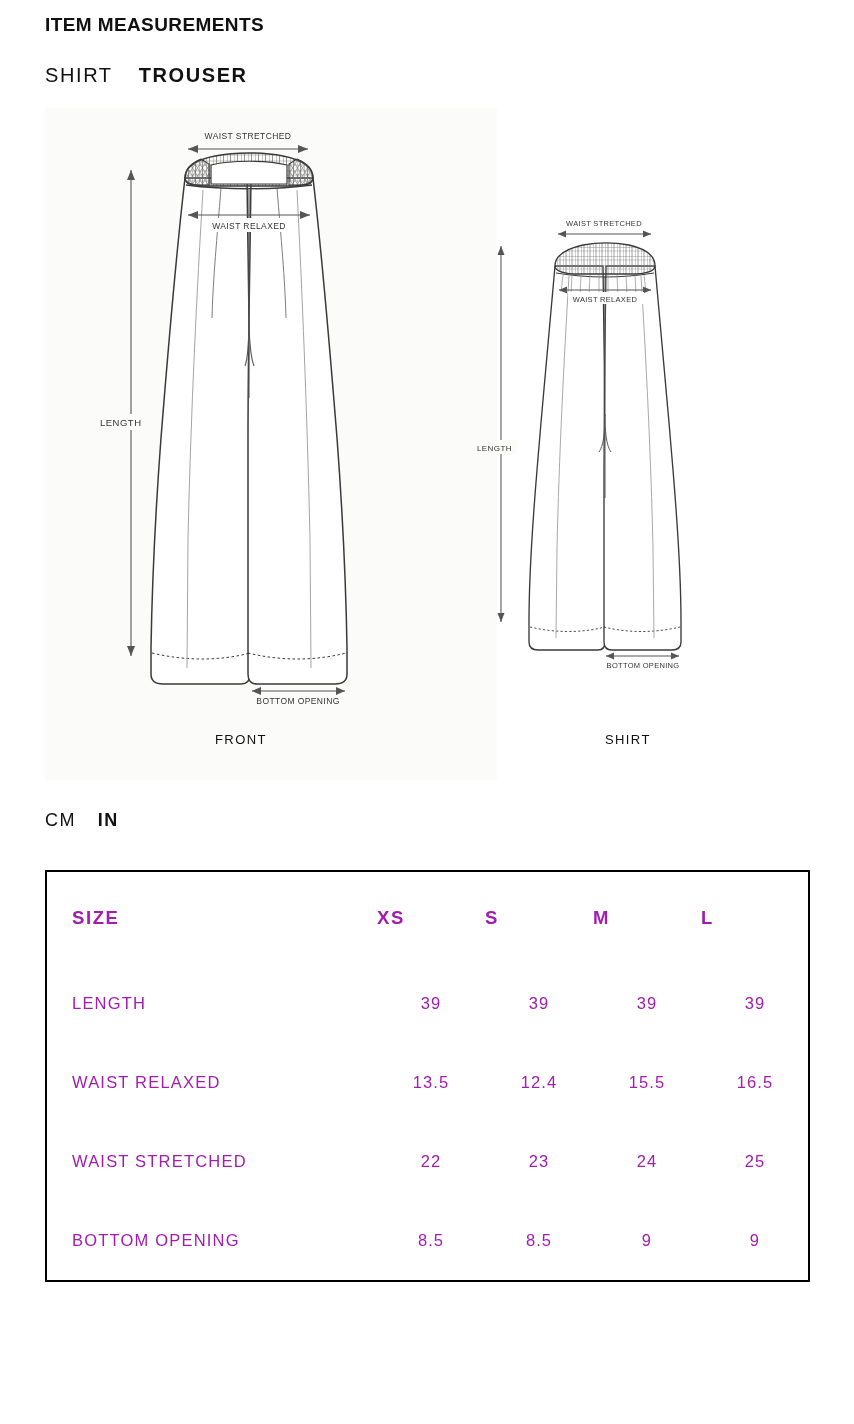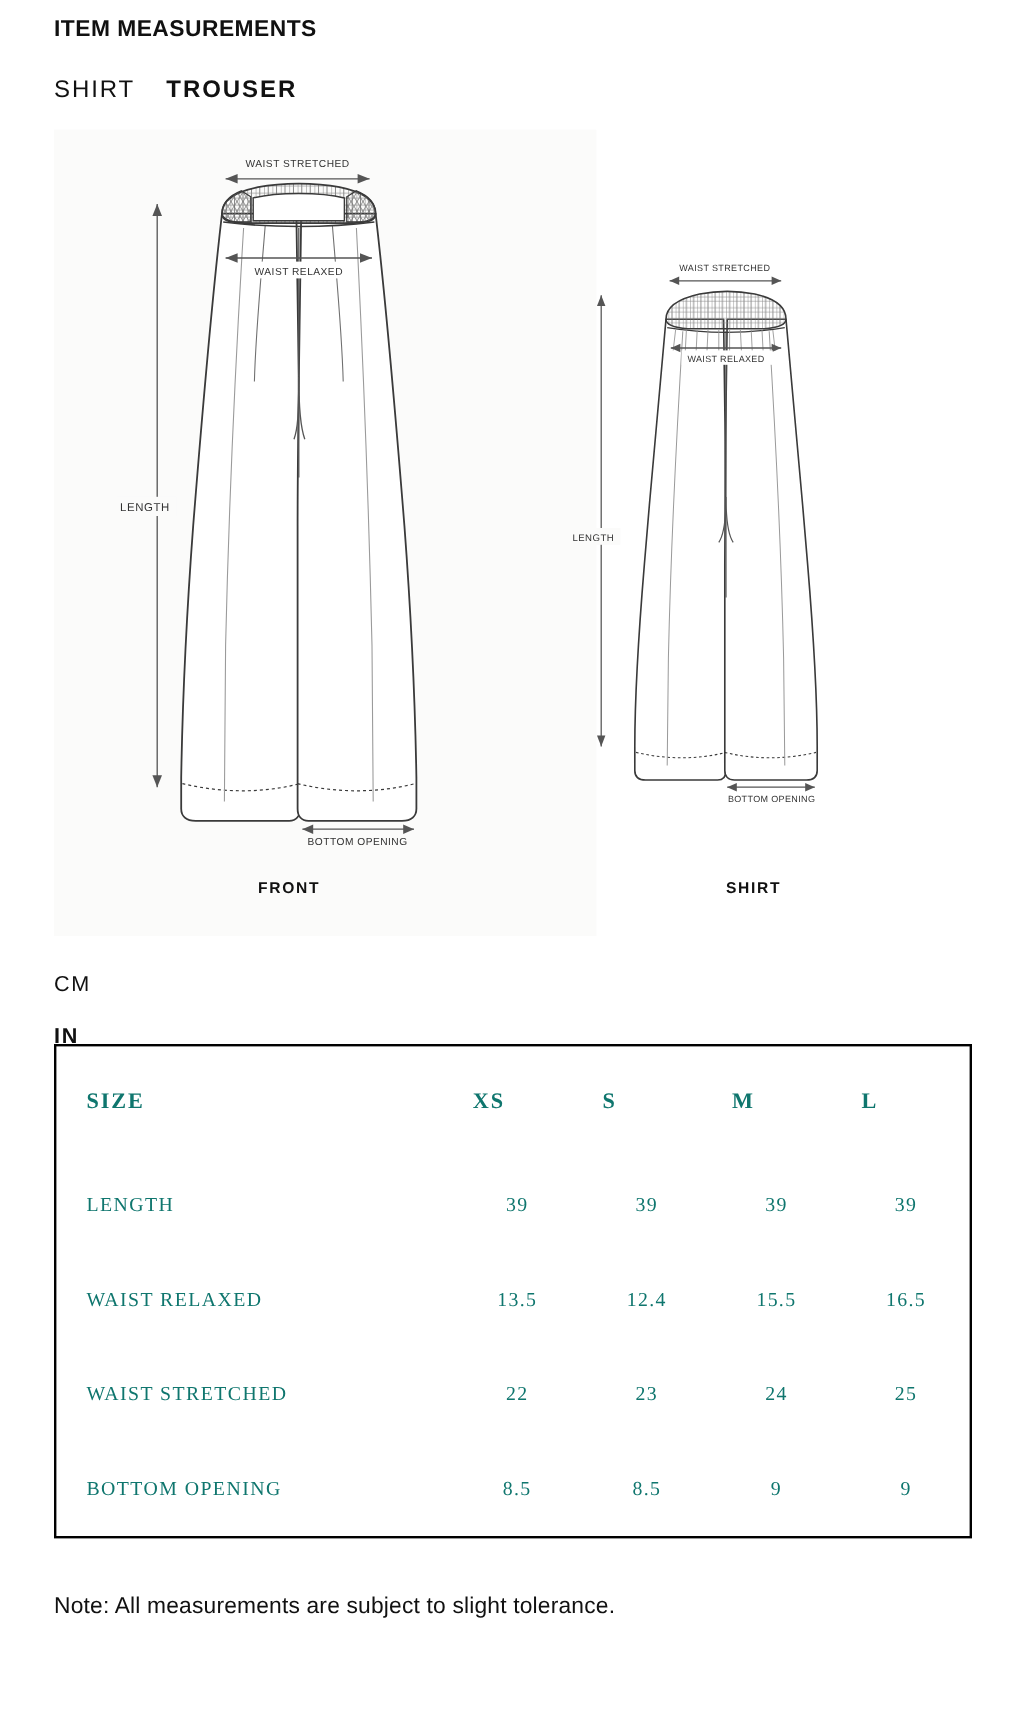--- a/index.html
+++ b/index.html
@@ -88,36 +88,35 @@
     position: absolute;
     left: 455px;
     top: 110px;
     width: 360px;
     height: 530px;
   }
 
   .view-label {
     position: absolute;
     font-size: 13px;
-    font-weight: bold;
+    font-weight: normal;
     letter-spacing: 1.4px;
     color: #111111;
   }
   .view-label.front { left: 215px; top: 624px; }
   .view-label.back  { left: 605px; top: 624px; }
 
   
   .unit-tabs {
     position: absolute;
     left: 45px;
     top: 810px;
     display: flex;
-    align-items: flex-start;
+    align-items: center;
     gap: 22px;
-    flex-direction: column;
   }
   .unit-tab {
     font-size: 18px;
     letter-spacing: 1.4px;
     color: #111111;
     font-weight: 400;
     cursor: pointer;
     background: none;
     border: none;
     font-family: "Liberation Sans", sans-serif;
@@ -137,27 +136,26 @@
   }
   table.size-table {
     width: 100%;
     height: 100%;
     border-collapse: collapse;
     table-layout: fixed;
   }
   table.size-table th,
   table.size-table td {
     border: none;
-    padding: 17px;
+    padding: 0;
     font-weight: 400;
     font-size: 16.5px;
     letter-spacing: 1.1px;
-    color: #0f766e;
+    color: #a21caf;
     vertical-align: middle;
-    font-family: Liberation Serif, serif;
   }
   table.size-table col.c-label { width: 330px; }
   table.size-table col.c-size  { width: 108px; }
 
   table.size-table thead th {
     height: 92px;
     font-size: 18.5px;
     font-weight: bold;
     letter-spacing: 1.6px;
   }
@@ -469,15 +467,14 @@
           <td class="lbl">BOTTOM OPENING</td>
           <td class="val">8.5</td>
           <td class="val">8.5</td>
           <td class="val">9</td>
           <td class="val">9</td>
         </tr>
       </tbody>
     </table>
   </div>
 
-  <div class="note">Note: All measurements are subject to slight tolerance.</div>
 
 </div>
 
 </body></html>

